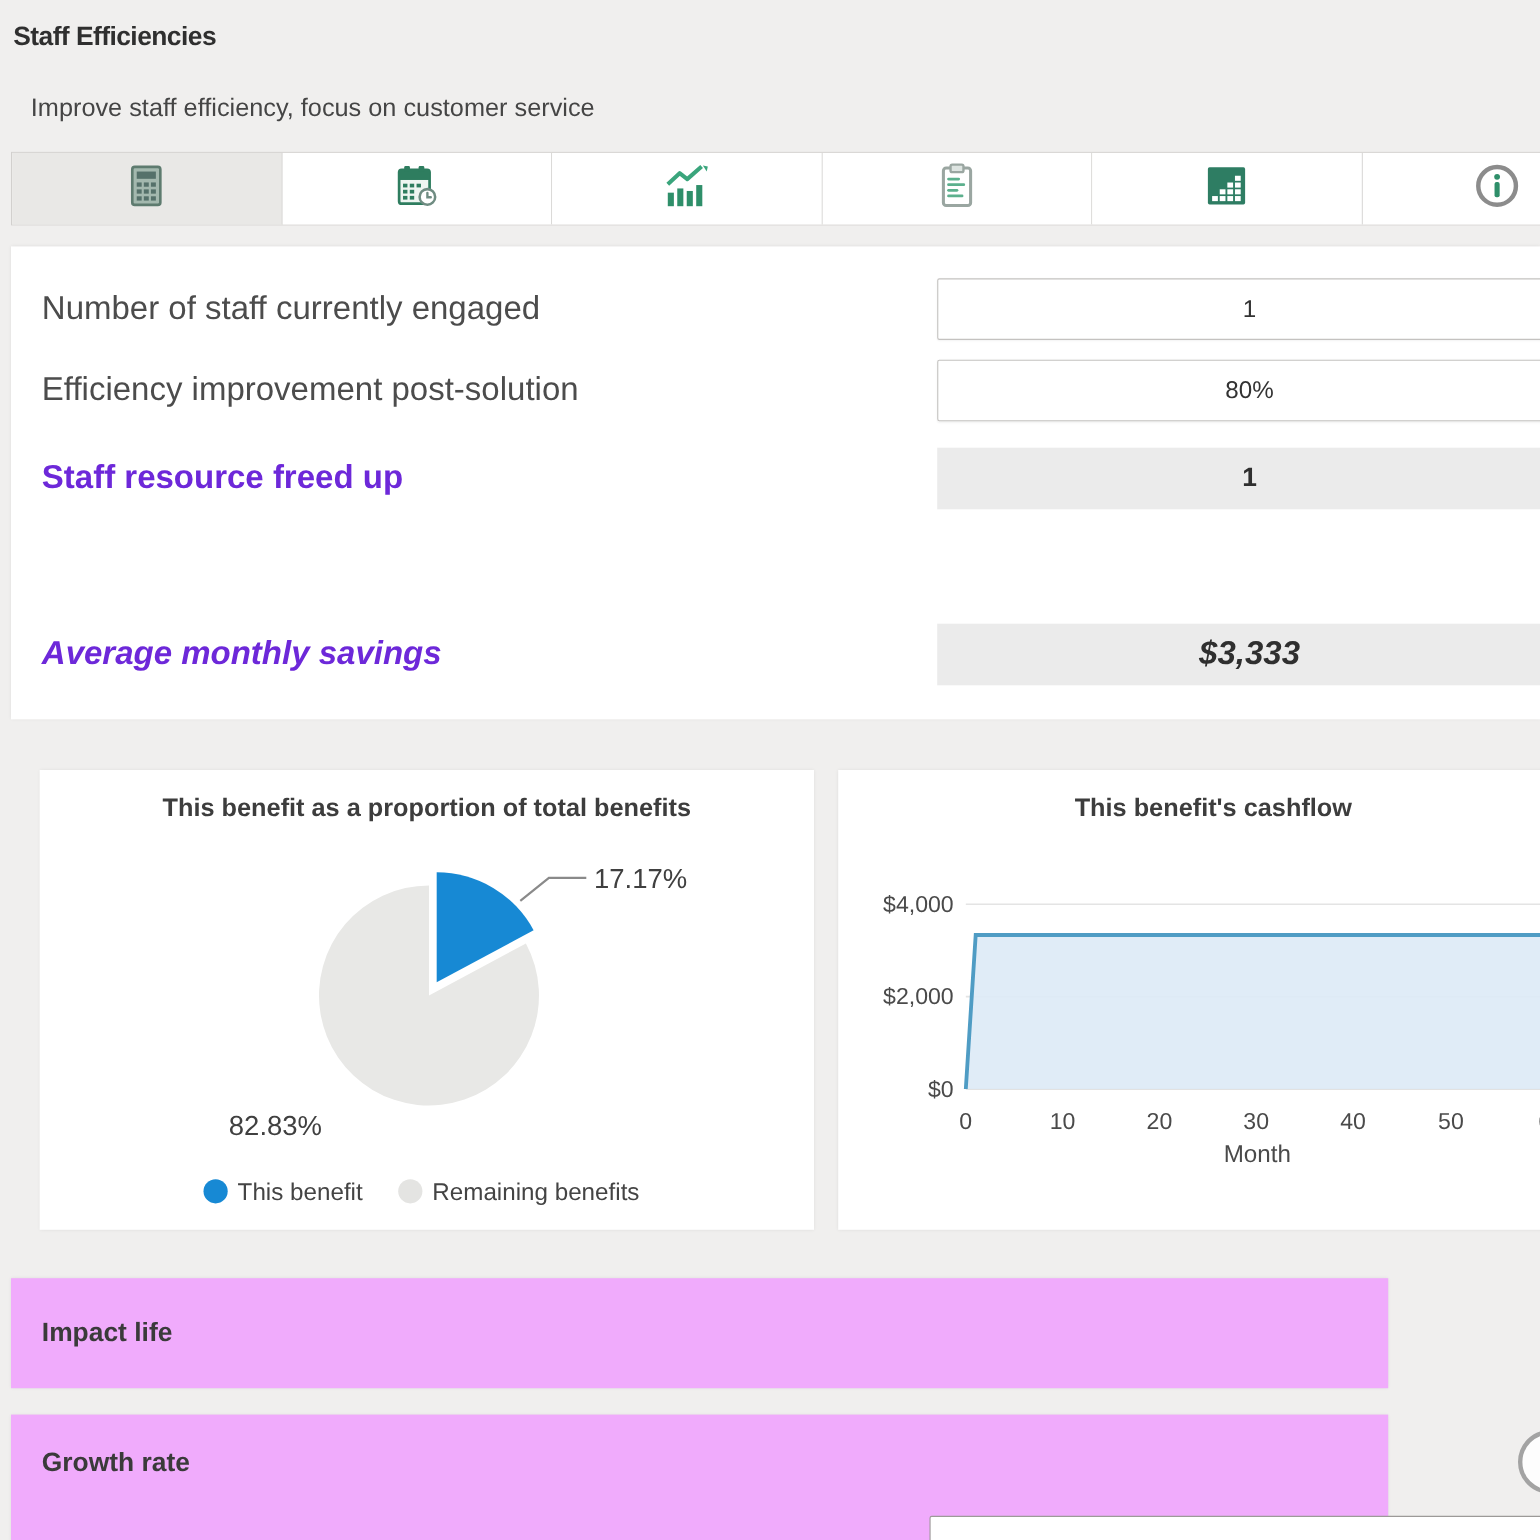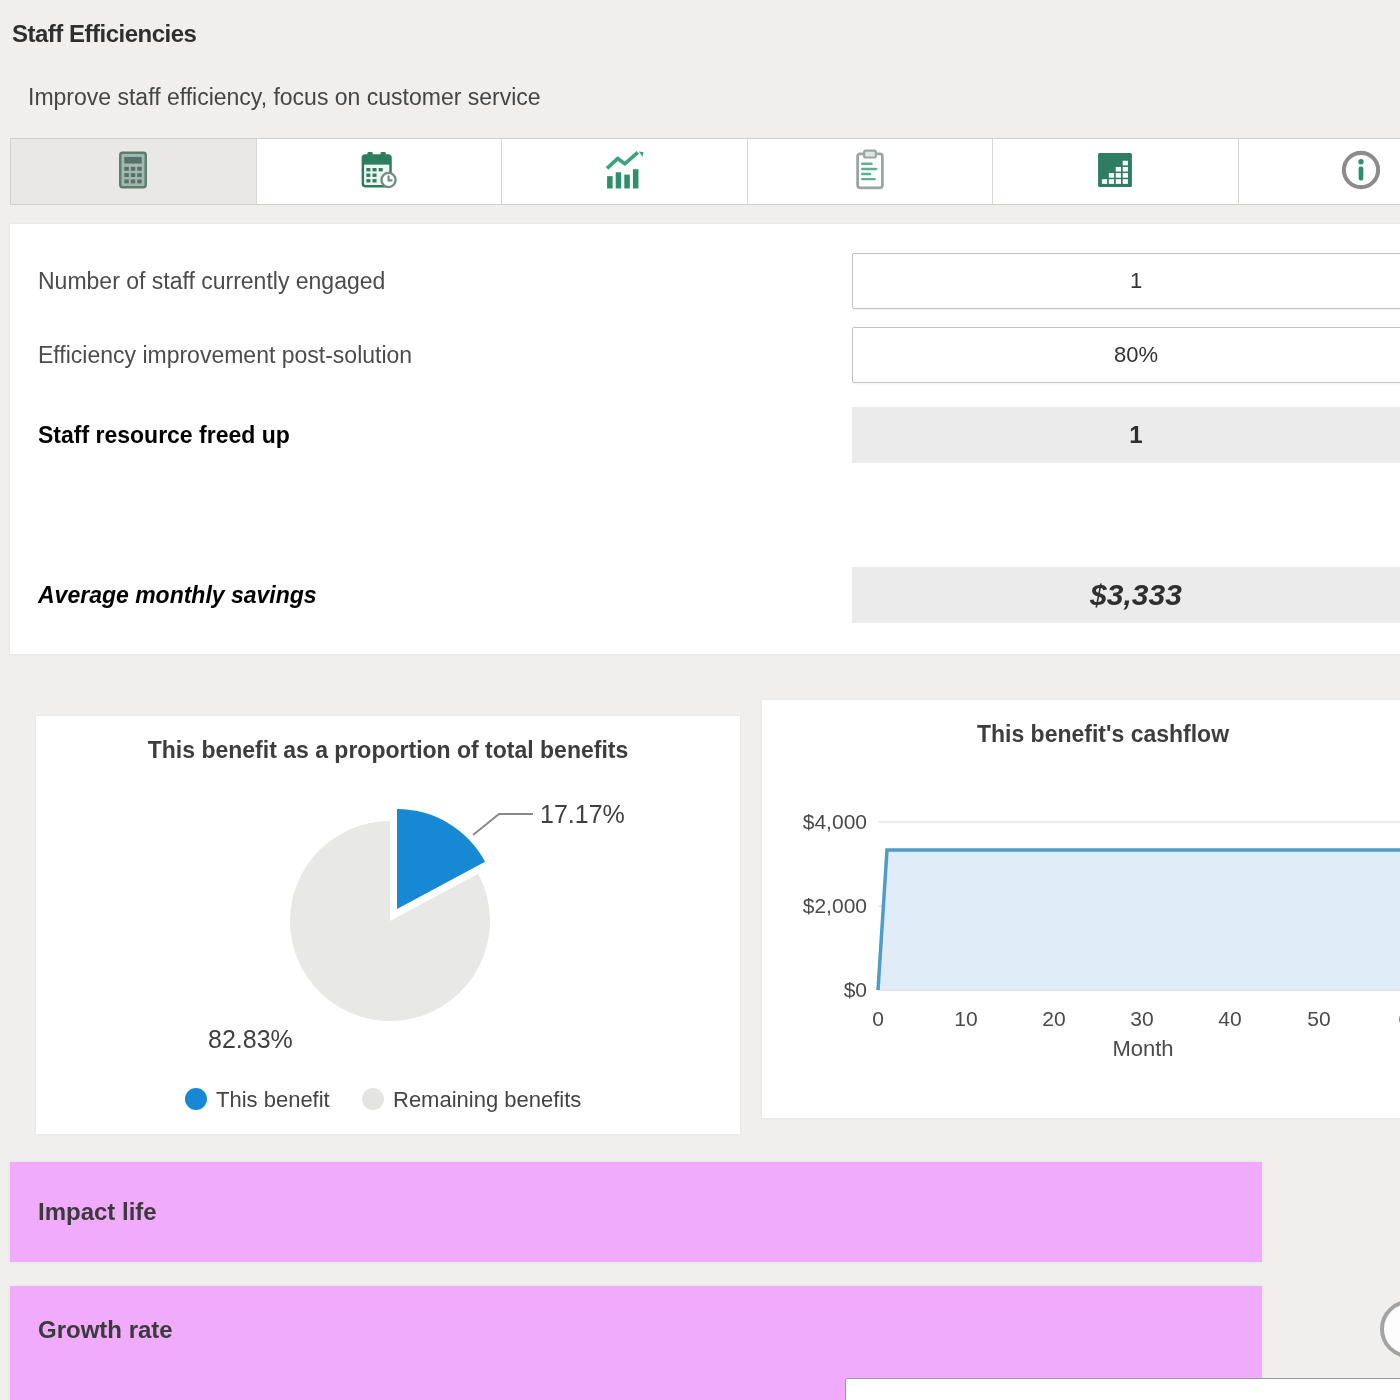--- a/index.html
+++ b/index.html
@@ -19,32 +19,32 @@
 
   
   .tabbar { left: 10px; top: 138px; width: 1475px; height: 67px; display: flex; background: #ffffff; border: 1px solid #d2d0ce; }
   .tab { flex: 0 0 245.5px; display: flex; align-items: center; justify-content: center; border-right: 1px solid #d8d6d4; cursor: pointer; background: #ffffff; }
   .tab:last-child { border-right: none; }
   .tab.active { background: #e9e8e6; }
 
   
   .form-card { left: 10px; top: 224px; width: 1390px; height: 430px; }
   .form-row { position: absolute; left: 0; width: 100%; height: 56px; }
-  .form-label { position: absolute; left: 28px; top: 50%; transform: translateY(-50%); font-size: 23px; color: #4c4c4c; white-space: nowrap; }
-  .form-label.strong { font-weight: 700; color: #000000; }
+  .form-label { position: absolute; left: 28px; top: 50%; transform: translateY(-50%); font-size: 30px; color: #4c4c4c; white-space: nowrap; }
+  .form-label.strong { font-weight: 700; color: #6d28d9; }
   .field { position: absolute; left: 842px; top: 0; width: 568px; height: 56px;
            display: flex; align-items: center; justify-content: center;
            font-size: 22px; color: #333; }
   .field.editable { background: #fff; border: 1px solid #c4c2c0; border-radius: 2px; box-shadow: 0 1px 2px rgba(0,0,0,0.05); }
   .field.readonly { background: #ebebeb; border: none; font-weight: 700; font-size: 24px; color: #2f2f2f; }
   .field.big { font-size: 30px; }
   .field .link-ic { position: absolute; left: 18px; top: 50%; transform: translateY(-50%); }
 
   
-  .pie-card { left: 36px; top: 716px; width: 704px; height: 418px; text-align: right; }
+  .pie-card { left: 36px; top: 700px; width: 704px; height: 418px; text-align: right; }
   .cash-card { left: 762px; top: 700px; width: 680px; height: 418px; }
   .chart-title { font-weight: 700; font-size: 23px; fill: #3d3d3d; }
   .tick { font-size: 21px; fill: #4a4a4a; font-family: "Liberation Sans", sans-serif; }
   .pct { font-size: 25px; fill: #404040; font-family: "Liberation Sans", sans-serif; }
   .legend-t { font-size: 22px; fill: #444; font-family: "Liberation Sans", sans-serif; }
 
   
   .section-bar { left: 10px; width: 1252px; background: #f0abfc; box-shadow: 0 0 3px rgba(0,0,0,0.07); cursor: pointer; }
   .section-bar .section-label { position: absolute; left: 28px; font-size: 24px; font-weight: 700; color: #3a3a3a; }
   .impact-bar { top: 1162px; height: 100px; }

